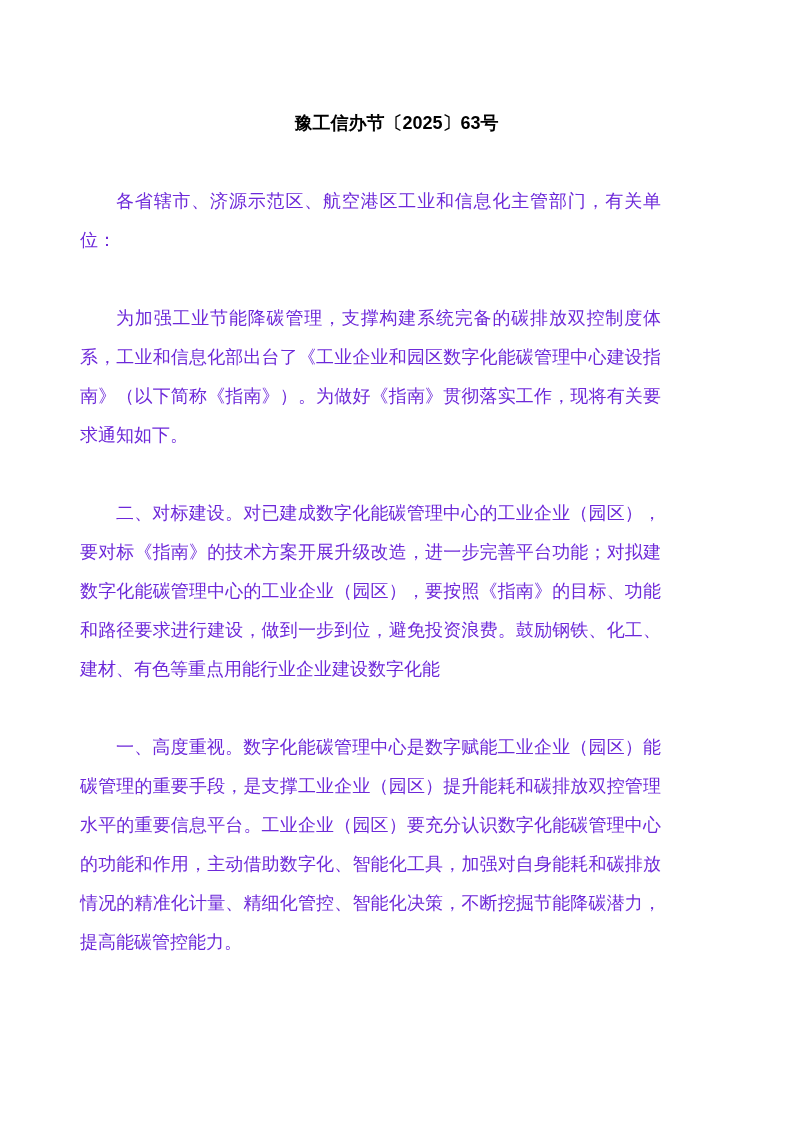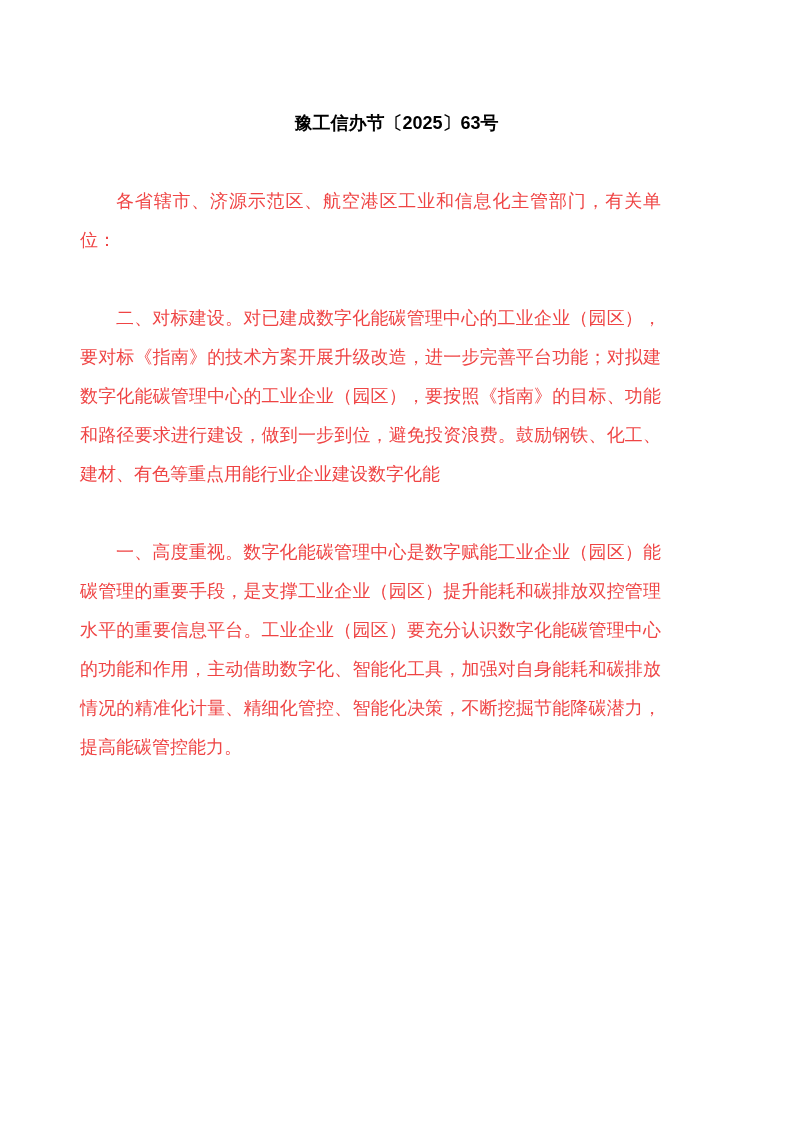--- a/index.html
+++ b/index.html
@@ -30,28 +30,29 @@
   }
   .para {
     font-size: 18px;
     font-weight: 400;
     line-height: 39px;
     margin: 0 0 39px 0;
     text-align: justify;
     text-indent: 2em;
     line-break: strict;
     word-break: normal;
-    color: #ef4444;
+    color: #6d28d9;
   }
 </style>
 </head>
 <body>
 
 <div class="page">
   <h1 class="doc-number">豫工信办节〔2025〕63号</h1>
 
   <p class="para">各省辖市、济源示范区、航空港区工业和信息化主管部门，有关单位：</p>
 
+  <p class="para">为加强工业节能降碳管理，支撑构建系统完备的碳排放双控制度体系，工业和信息化部出台了《工业企业和园区数字化能碳管理中心建设指南》（以下简称《指南》）。为做好《指南》贯彻落实工作，现将有关要求通知如下。</p>
 
   <p class="para">二、对标建设。对已建成数字化能碳管理中心的工业企业（园区），要对标《指南》的技术方案开展升级改造，进一步完善平台功能；对拟建数字化能碳管理中心的工业企业（园区），要按照《指南》的目标、功能和路径要求进行建设，做到一步到位，避免投资浪费。鼓励钢铁、化工、建材、有色等重点用能行业企业建设数字化能</p>
 
   <p class="para">一、高度重视。数字化能碳管理中心是数字赋能工业企业（园区）能碳管理的重要手段，是支撑工业企业（园区）提升能耗和碳排放双控管理水平的重要信息平台。工业企业（园区）要充分认识数字化能碳管理中心的功能和作用，主动借助数字化、智能化工具，加强对自身能耗和碳排放情况的精准化计量、精细化管控、智能化决策，不断挖掘节能降碳潜力，提高能碳管控能力。</p>
 </div>
 
 </body></html>

